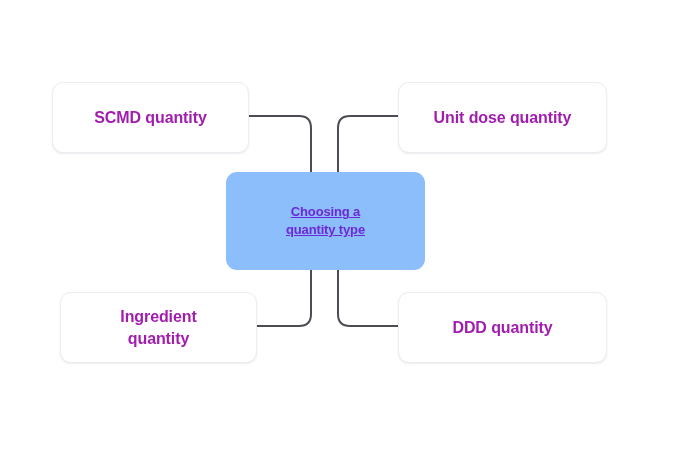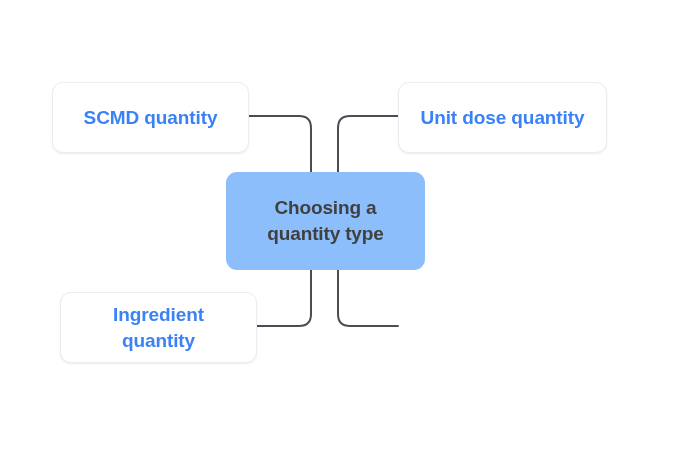--- a/index.html
+++ b/index.html
@@ -46,42 +46,43 @@
 
   .node-leaf {
     background: #ffffff;
     border: 1px solid #ebedf0;
     border-radius: 11px;
     box-shadow: 0 1px 3px rgba(24, 32, 56, 0.055),
                 0 1px 1px rgba(24, 32, 56, 0.035);
   }
 
   .node-leaf .node-label {
-    font-size: 19px;
+    font-size: 16px;
     font-weight: 700;
-    color: #3b82f6;
+    color: #a21caf;
     line-height: 1.33;
     letter-spacing: -0.1px;
     padding: 0 10px;
     white-space: pre-line;
   }
 
   .node-center {
     background: #8cbefc;
     border-radius: 11px;
   }
 
   .node-center .node-label {
-    font-size: 19px;
+    font-size: 13px;
     font-weight: 700;
-    color: #404040;
+    color: #6d28d9;
     line-height: 1.35;
     letter-spacing: -0.15px;
     white-space: pre-line;
     padding: 0 12px;
+    text-decoration: underline;
   }
 
   
   #node-scmd        { left: 52px;  top: 82px;  width: 197px; height: 71px; }
   #node-unit-dose   { left: 398px; top: 82px;  width: 209px; height: 71px; }
   #node-ingredient  { left: 60px;  top: 292px; width: 197px; height: 71px; }
   #node-ddd         { left: 398px; top: 292px; width: 209px; height: 71px; }
   #node-center      { left: 226px; top: 172px; width: 199px; height: 98px; }
 </style>
 </head>
@@ -108,19 +109,22 @@
 
   <div class="node node-leaf" id="node-unit-dose">
     <span class="node-label">Unit dose quantity</span>
   </div>
 
   <div class="node node-leaf" id="node-ingredient">
     <span class="node-label">Ingredient
 quantity</span>
   </div>
 
+  <div class="node node-leaf" id="node-ddd">
+    <span class="node-label">DDD quantity</span>
+  </div>
 
   <div class="node node-center" id="node-center">
     <span class="node-label">Choosing a
 quantity type</span>
   </div>
 
 </div>
 
 </body></html>

